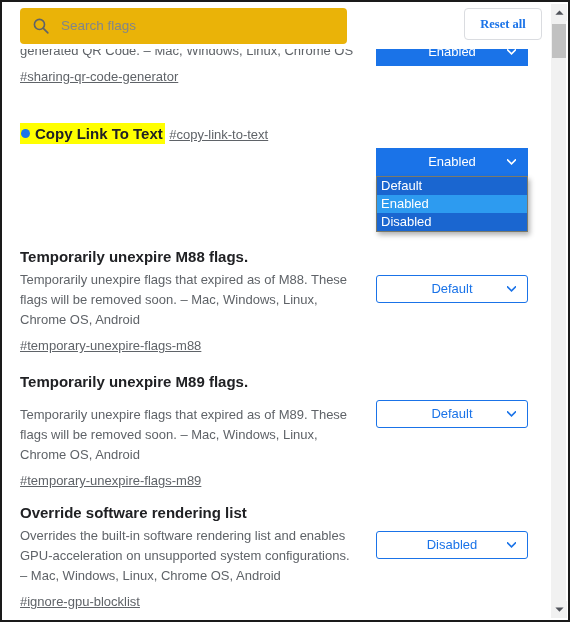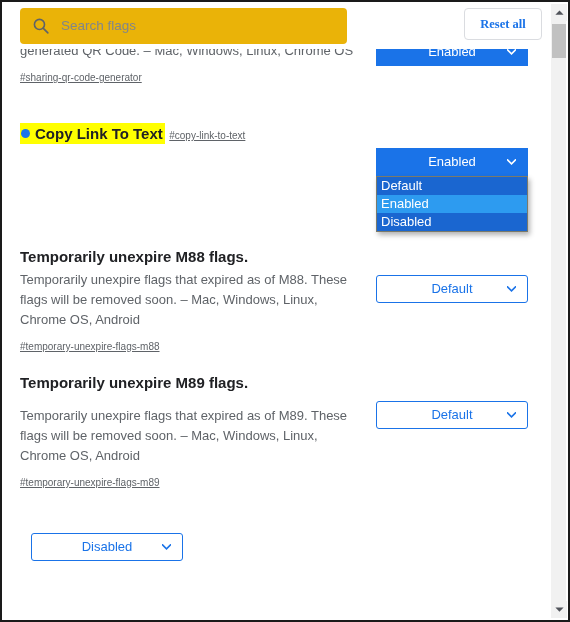--- a/index.html
+++ b/index.html
@@ -159,21 +159,21 @@
     vertical-align: 1px;
   }
   .flag-desc {
     font-size: 13px;
     color: #5f6368;
     line-height: 20px;
     margin: 0 0 6px 0;
     max-width: 340px;
   }
   .flag-permalink {
-    font-size: 10px;
+    font-size: 13px;
     color: #5f6368;
     line-height: 19px;
     text-decoration: underline;
     cursor: pointer;
     display: inline-block;
   }
 
   
   .flag-select {
     position: relative;
@@ -353,20 +353,25 @@
           <div class="flag-select" style="margin-top:28px;">
             <span class="sel-label">Default</span>
             <svg class="sel-arrow" viewBox="0 0 10 6">
                 <path d="M0.6 0.6 L5 5 L9.4 0.6" fill="none" stroke="#1a73e8" stroke-width="1.7" stroke-linecap="square"></path>
               </svg>
           </div>
         </div>
       </div>
 
       <div class="flag-row" style="min-height:110px;padding-top:13px;">
+        <div class="flag-text-col">
+          <div class="flag-title">Override software rendering list</div>
+          <div class="flag-desc" style="margin-top:2px;">Overrides the built-in software rendering list and enables GPU-acceleration on unsupported system configurations. – Mac, Windows, Linux, Chrome OS, Android</div>
+          <a class="flag-permalink">#ignore-gpu-blocklist</a>
+        </div>
         <div class="flag-control-col">
           <div class="flag-select" style="margin-top:28px;">
             <span class="sel-label">Disabled</span>
             <svg class="sel-arrow" viewBox="0 0 10 6">
                 <path d="M0.6 0.6 L5 5 L9.4 0.6" fill="none" stroke="#1a73e8" stroke-width="1.7" stroke-linecap="square"></path>
               </svg>
           </div>
         </div>
       </div>
 

